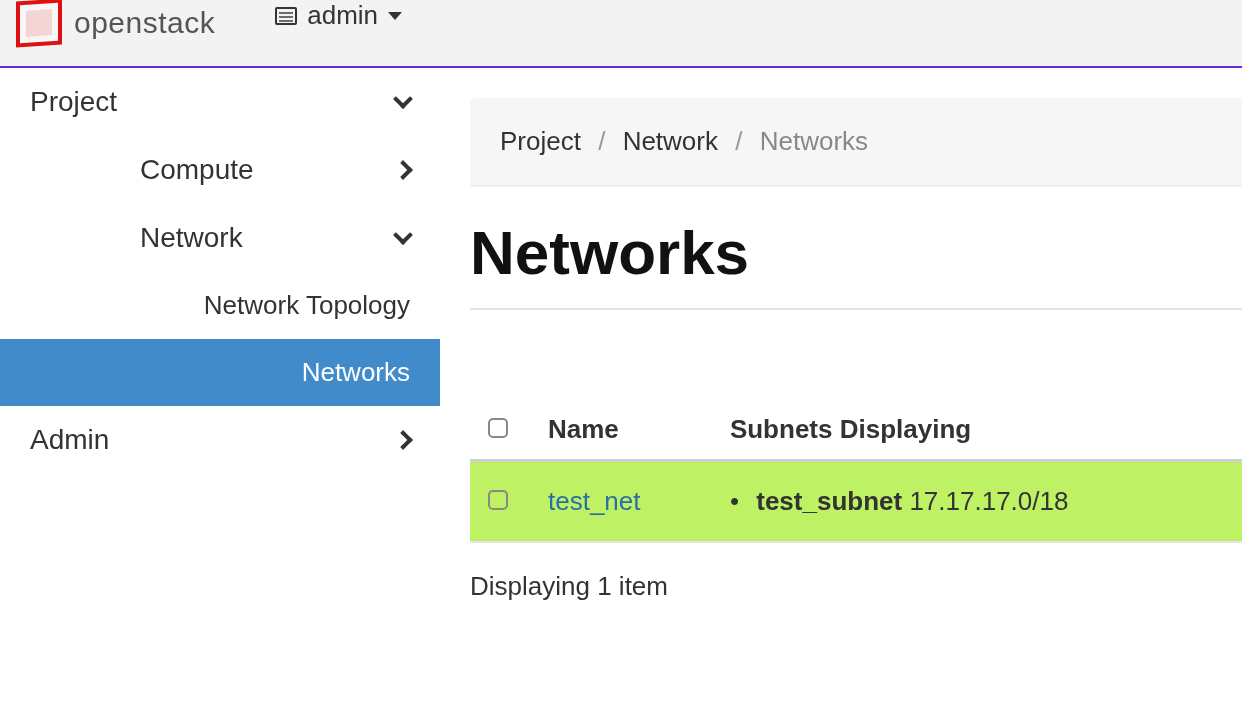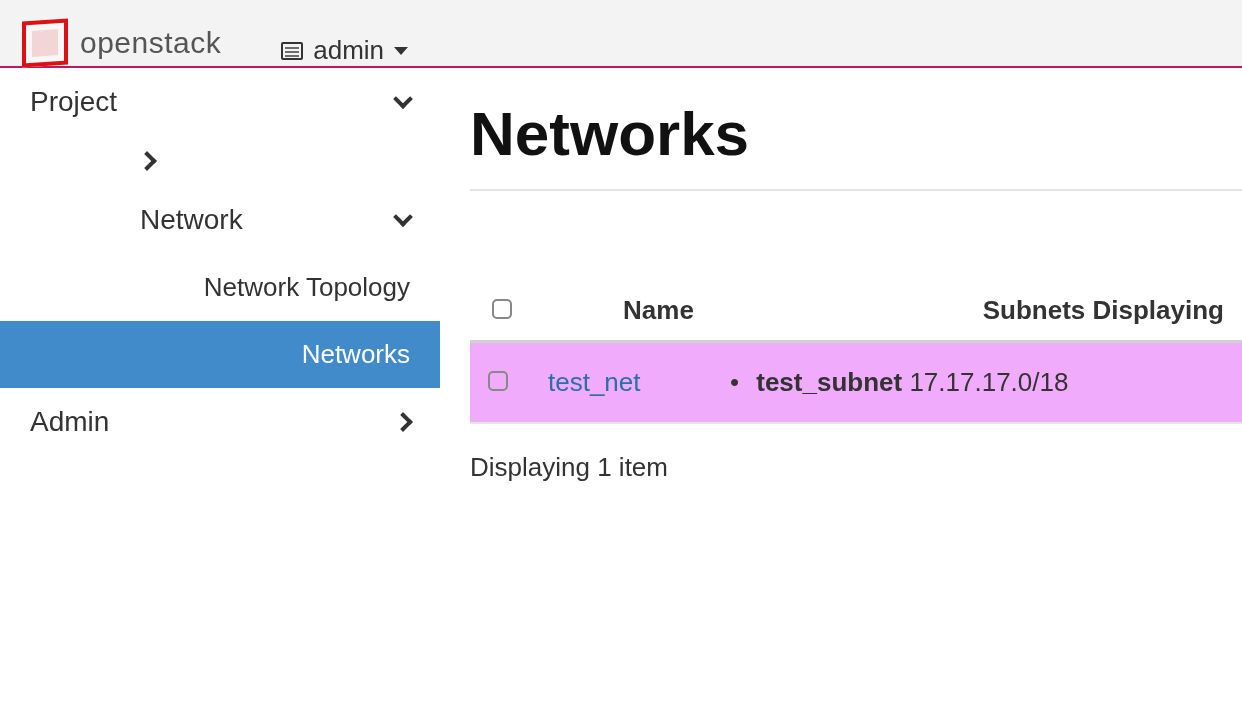--- a/index.html
+++ b/index.html
@@ -1,18 +1,18 @@
 <!DOCTYPE html>
 <html><head>
   <meta charset="utf-8">
   <style>
     * { margin:0; padding:0; box-sizing:border-box; font-family:-apple-system, BlinkMacSystemFont, "Segoe UI", Helvetica, Arial, sans-serif; }
     body { background:#fff; color:#333; width:1242px; }
     
-    .topbar { height:68px; background:#f3f3f3; border-bottom:2px solid #be185d; display:flex; align-items:flex-end; padding:0 22px; }
+    .topbar { height:68px; background:#f3f3f3; border-bottom:2px solid #6d28d9; display:flex; align-items:flex-start; padding:0 16px; }
     .logo-wrap { display:flex; align-items:center; gap:12px; }
     .logo-icon { width:46px; height:46px; border:4px solid #d11; background:#f7f7f7; position:relative; transform:skewY(-4deg); }
     .logo-icon::after { content:""; position:absolute; top:6px; left:6px; right:6px; bottom:6px; background:#d11; opacity:.15; }
     .logo-text { font-size:30px; color:#555; letter-spacing:.5px; }
     .project-switch { margin-left:60px; display:flex; align-items:center; gap:10px; cursor:pointer; }
     .proj-icon { width:22px; height:18px; border:2px solid #333; border-radius:2px; position:relative; }
     .proj-icon::before { content:""; position:absolute; left:2px; right:2px; top:3px; height:2px; background:#333; box-shadow:0 4px 0 #333, 0 8px 0 #333; opacity:.7; }
     .proj-name { font-size:26px; color:#333; }
     .caret { width:0; height:0; border-left:7px solid transparent; border-right:7px solid transparent; border-top:8px solid #333; }
     
@@ -29,23 +29,23 @@
     .chevron.down { transform:rotate(45deg); margin-top:-6px; }
     
     .breadcrumb { margin:30px 0 0 30px; background:#f6f6f6; padding:28px 30px; font-size:26px; color:#333; border-bottom:2px solid #eee; border-top-left-radius:6px; }
     .breadcrumb .sep { color:#999; margin:0 10px; }
     .breadcrumb .current { color:#888; }
     
     .page-title { font-size:62px; font-weight:600; margin:30px 0 20px 0; color:#111; }
     .hr { border:0; border-top:2px solid #e3e3e3; margin:20px 0 90px 0; }
     
     table { width:100%; border-collapse:collapse; font-size:26px; }
-    th { text-align:right; font-weight:600; padding:14px 18px; border-bottom:3px solid #d0d0d0; }
+    th { text-align:left; font-weight:600; padding:14px 18px; border-bottom:3px solid #d0d0d0; }
     td { padding:24px 18px; border-bottom:2px solid #e5e5e5; vertical-align:middle; }
-    tbody tr { background:#f0abfc; }
+    tbody tr { background:#bef264; }
     .cb { width:20px; height:20px; border:2px solid #888; border-radius:5px; display:inline-block; cursor:pointer; }
     .link { color:#2a6fa8; cursor:pointer; }
     .bullet { font-size:26px; margin-right:10px; }
     .subnet-name { font-weight:700; }
     .foot { font-size:26px; color:#333; margin-top:28px; }
     .main-inner { position:relative; padding-left:30px; }
   </style>
 </head>
 <body>
 
@@ -62,39 +62,47 @@
 </div>
 
 <div class="layout">
 
   <div class="sidebar">
     <div class="nav-item">
       <span>Project</span>
       <span class="chevron down"></span>
     </div>
     <div class="nav-item level-2">
+      <span>Compute</span>
       <span class="chevron"></span>
     </div>
     <div class="nav-item level-2">
       <span>Network</span>
       <span class="chevron down"></span>
     </div>
     <div class="nav-item level-3 leaf">
       <span>Network Topology</span>
     </div>
     <div class="nav-item level-3 leaf active">
       <span>Networks</span>
     </div>
     <div class="nav-item">
       <span>Admin</span>
       <span class="chevron"></span>
     </div>
   </div>
 
   <div class="main">
+    <div class="breadcrumb">
+      <span>Project</span>
+      <span class="sep">/</span>
+      <span>Network</span>
+      <span class="sep">/</span>
+      <span class="current">Networks</span>
+    </div>
 
     <div class="main-inner">
       <h1 class="page-title">Networks</h1>
       <hr class="hr">
 
       <table>
         <thead>
           <tr>
             <th style="width:60px;"><span class="cb"></span></th>
             <th>Name</th>

